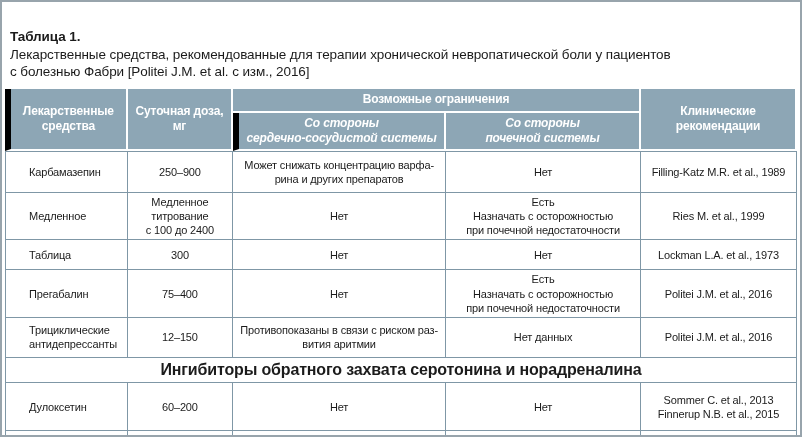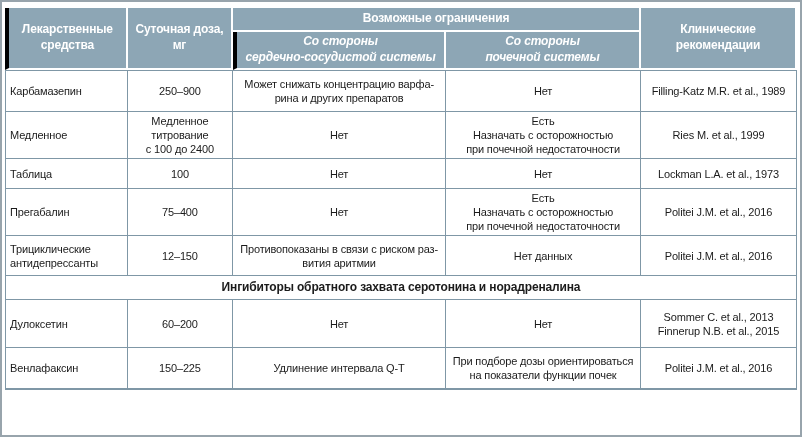--- a/index.html
+++ b/index.html
@@ -20,38 +20,43 @@
     width: 100%; border-collapse: separate; border-spacing: 0;
     table-layout: fixed; letter-spacing: -0.15px;
   }
   th, td { box-sizing: border-box; vertical-align: middle; white-space: pre-line; }
   thead th {
     background: #8da6b5; color: #ffffff;
     font-size: 12px; font-weight: bold; text-align: center;
     line-height: 1.3; padding: 2px 4px;
     border-right: 2px solid #ffffff; border-bottom: 2px solid #ffffff;
   }
-  thead th:first-child { border-left: 4px solid #000000; }
+  thead th:first-child { border-left: 6px solid #000000; }
   thead th.sub { font-style: italic; }
   tbody td {
     font-size: 11px; color: #1b1b1b; text-align: center;
     line-height: 1.28; padding: 2px 4px;
     border-right: 1px solid #7f97a6; border-bottom: 1px solid #7f97a6;
     background: #ffffff;
   }
   tbody td:first-child { border-left: 1px solid #7f97a6; }
   tbody tr.first td { border-top: 1px solid #7f97a6; }
   tbody tr:last-child td { border-bottom: 2px solid #7f97a6; }
-  tbody td.drug { text-align: left; padding-left: 4px; }
-  tbody td.section { font-weight: bold; font-size: 12px; }
+  tbody td.drug { text-align: left; padding-left: 23px; }
+  tbody td.section { font-weight: bold; font-size: 16px; }
 </style>
 </head>
 <body>
 
 <div class="frame">
+  <div class="title">
+    <span class="lbl">Таблица 1.</span>
+    <span>Лекарственные средства, рекомендованные для терапии хронической невропатической боли у пациентов
+с болезнью Фабри [Politei J.M. et al. с изм., 2016]</span>
+  </div>
 
   <table class="drugs">
     <colgroup>
       <col style="width:15.5%">
         <col style="width:13.3%">
         <col style="width:26.9%">
         <col style="width:24.6%">
         <col style="width:19.7%">
     </colgroup>
     <thead>
@@ -86,21 +91,21 @@
 титрование
 с 100 до 2400</td>
         <td>Нет</td>
         <td>Есть
 Назначать с осторожностью
 при почечной недостаточности</td>
         <td>Ries M. et al., 1999</td>
       </tr>
       <tr style="height:30px">
         <td class="drug">Таблица</td>
-        <td>100</td>
+        <td>300</td>
         <td>Нет</td>
         <td>Нет</td>
         <td>Lockman L.A. et al., 1973</td>
       </tr>
       <tr style="height:46px">
         <td class="drug">Прегабалин</td>
         <td>75–400</td>
         <td>Нет</td>
         <td>Есть
 Назначать с осторожностью

